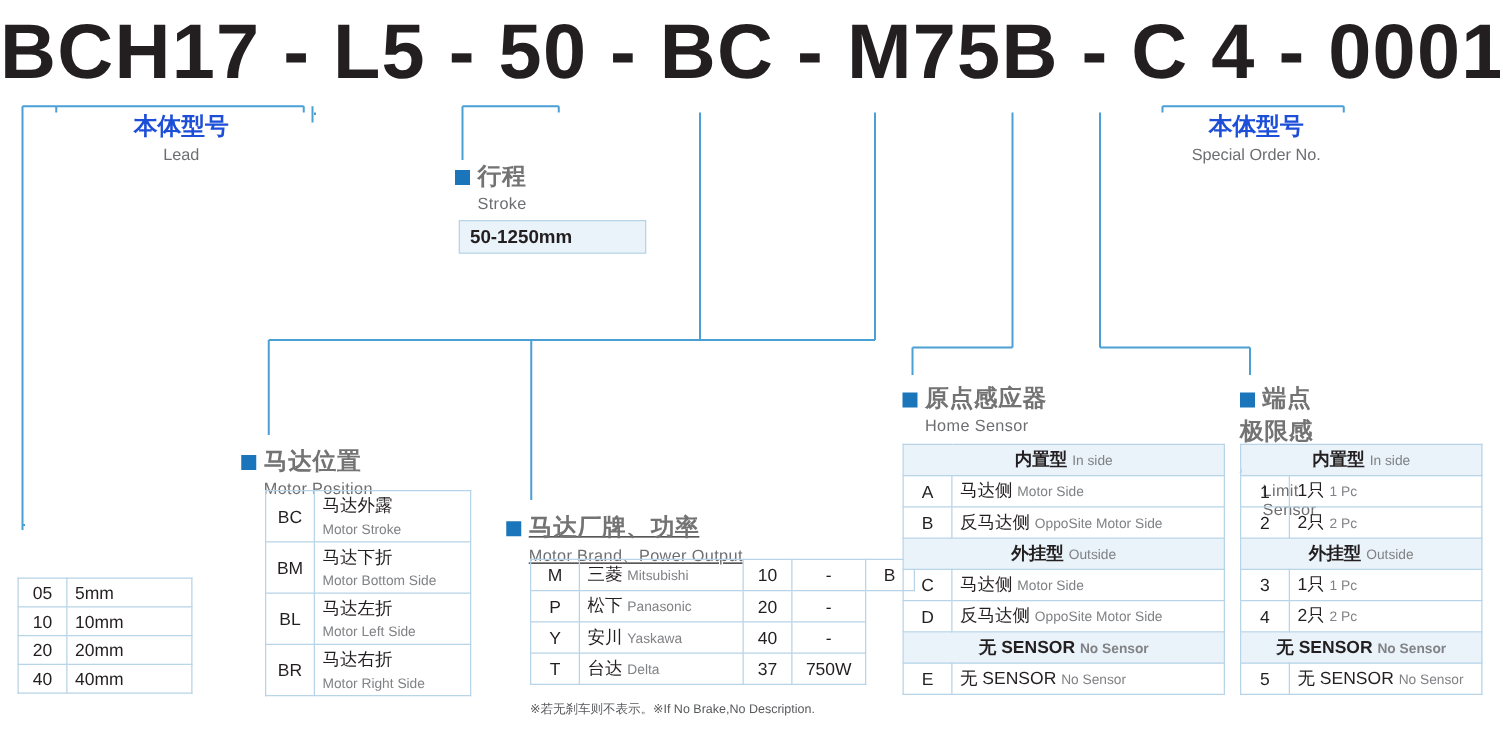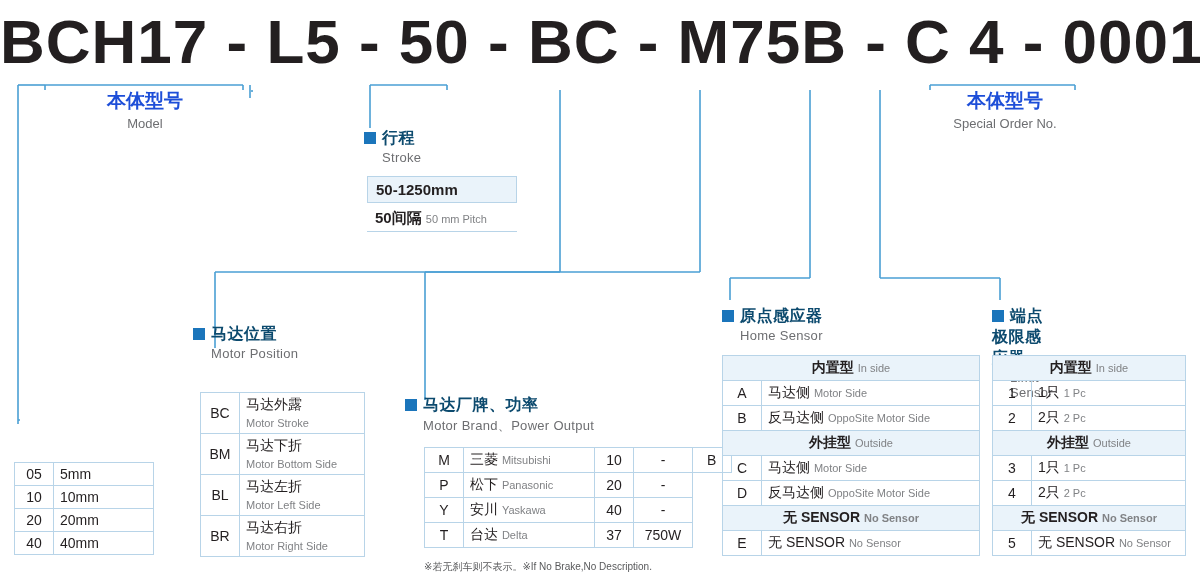--- a/index.html
+++ b/index.html
@@ -28,21 +28,21 @@
   
   svg#lines{position:absolute;left:0;top:0;width:1200px;height:585px;}
 
   
   .grp{position:absolute;}
   .grp .sq{
     display:inline-block;width:12px;height:12px;background:#1b75bb;
     margin-right:6px;vertical-align:-1px;
   }
   .grp .cn{
-    font-size:16px;font-weight:bold;color:#0c4a6e;letter-spacing:0.5px;
+    font-size:19px;font-weight:bold;color:#737373;letter-spacing:0.5px;
   }
   .grp .en{
     display:block;font-size:13px;color:#6d6e71;margin-top:1px;letter-spacing:0.3px;
   }
 
   
   .hdr-plain{position:absolute;text-align:center;}
   .hdr-plain .cn{font-size:19px;font-weight:bold;color:#1d4ed8;}
   .hdr-plain .en{display:block;font-size:13px;color:#6d6e71;margin-top:2px;}
 
@@ -129,38 +129,34 @@
       <path d="M930,85 L1075,85"></path>
       <path d="M930,85 L930,90"></path>
       <path d="M1075,85 L1075,90"></path>
 
       <path d="M18,420 L18,424"></path>
     </g>
   </svg>
 
   <div class="hdr-plain" style="left:80px;top:88px;width:130px;">
     <span class="cn">本体型号</span>
-    <span class="en">Model</span>
+    <span class="en">Lead</span>
   </div>
 
   <div class="hdr-plain" style="left:910px;top:88px;width:190px;">
     <span class="cn">本体型号</span>
     <span class="en">Special Order No.</span>
   </div>
 
   <div class="grp" style="left:364px;top:128px;">
     <span class="sq"></span><span class="cn">行程</span>
     <span class="en" style="margin-left:18px;">Stroke</span>
   </div>
 
   <div id="stroke-range">50-1250mm</div>
-  <div id="stroke-pitch">
-    <span>50间隔</span>
-    <span class="sub">50 mm Pitch</span>
-  </div>
 
 
   <table class="tbl" style="left:14px;top:462px;width:140px;">
     <tbody>
       <tr>
         <td class="code">05</td>
         <td class="val">5mm</td>
       </tr>
       <tr>
         <td class="code">10</td>
@@ -170,26 +166,26 @@
         <td class="code">20</td>
         <td class="val">20mm</td>
       </tr>
       <tr>
         <td class="code">40</td>
         <td class="val">40mm</td>
       </tr>
     </tbody>
   </table>
 
-  <div class="grp" style="left:193px;top:324px;">
+  <div class="grp" style="left:193px;top:356px;">
     <span class="sq"></span><span class="cn">马达位置</span>
     <span class="en" style="margin-left:18px;">Motor Position</span>
   </div>
 
-  <table class="tbl" style="left:200px;top:392px;width:165px;border-radius:22px;">
+  <table class="tbl" style="left:212px;top:392px;width:165px;border-radius:22px;">
     <tbody>
       <tr>
         <td class="code">BC</td>
         <td class="val">
           <span class="cnlbl">马达外露</span><br>
           <span class="sub">Motor Stroke</span>
         </td>
       </tr>
       <tr>
         <td class="code">BM</td>
@@ -208,21 +204,21 @@
       <tr>
         <td class="code">BR</td>
         <td class="val">
           <span class="cnlbl">马达右折</span><br>
           <span class="sub">Motor Right Side</span>
         </td>
       </tr>
     </tbody>
   </table>
 
-  <div class="grp" style="left:405px;top:395px;">
+  <div class="grp" style="left:405px;top:409px;text-decoration:underline;">
     <span class="sq"></span><span class="cn">马达厂牌、功率</span>
     <span class="en" style="margin-left:18px;text-align:right;">Motor Brand、Power Output</span>
   </div>
 
   <table class="tbl" style="left:424px;top:447px;">
     <tbody>
       <tr>
         <td class="code">M</td>
         <td class="val" style="width:118px;">
           <span class="cnlbl">三菱</span>

